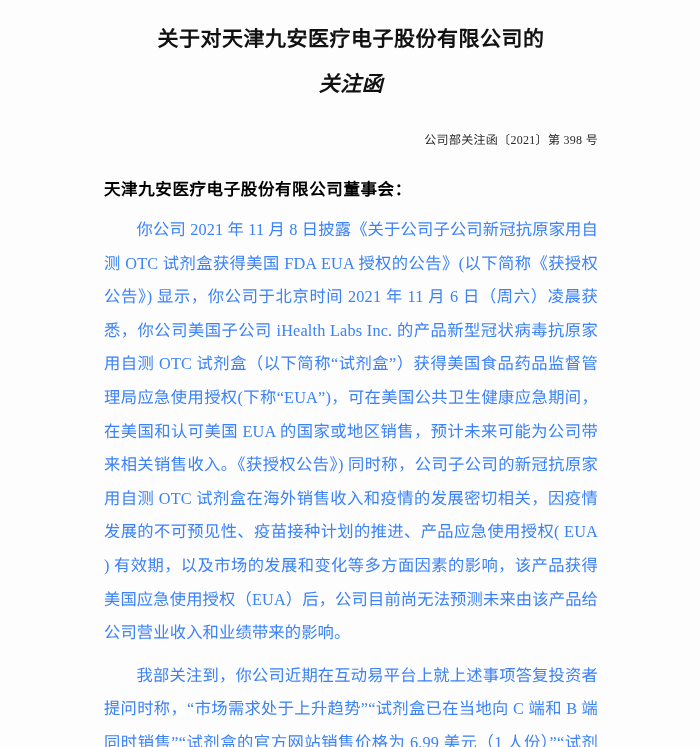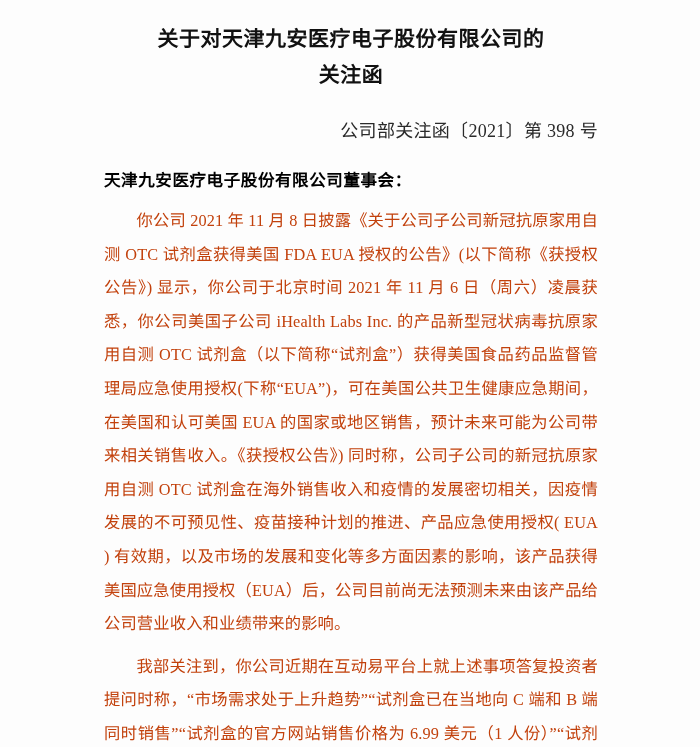--- a/index.html
+++ b/index.html
@@ -31,26 +31,27 @@
     line-height: 34px;
     text-align: center;
     letter-spacing: 0.5px;
     color: #111111;
   }
   .doc-title .title-line {
     display: block;
   }
   .doc-title .title-line-2 {
     display: block;
-    margin-top: 2px;
+    margin-top: 11px;
+    font-style: italic;
   }
   .doc-number {
     margin: 0;
     padding-top: 29px;
-    font-size: 18px;
+    font-size: 12px;
     line-height: 20px;
     text-align: right;
     letter-spacing: 0.3px;
     color: #2a2a2a;
   }
   .addressee {
     margin: 0;
     padding-top: 28px;
     font-size: 16.5px;
     font-weight: bold;
@@ -60,21 +61,21 @@
   }
   .body-para {
     margin: 0;
     padding-top: 11px;
     font-size: 16.3px;
     line-height: 33.6px;
     text-align: justify;
     text-justify: inter-ideograph;
     text-indent: 2em;
     letter-spacing: 0.15px;
-    color: #c2410c;
+    color: #3b82f6;
   }
   .body-para:last-child {
     padding-top: 9px;
   }
   .body-para.clipped {
     max-height: 101px;
     overflow: hidden;
   }
 </style>
 </head>

